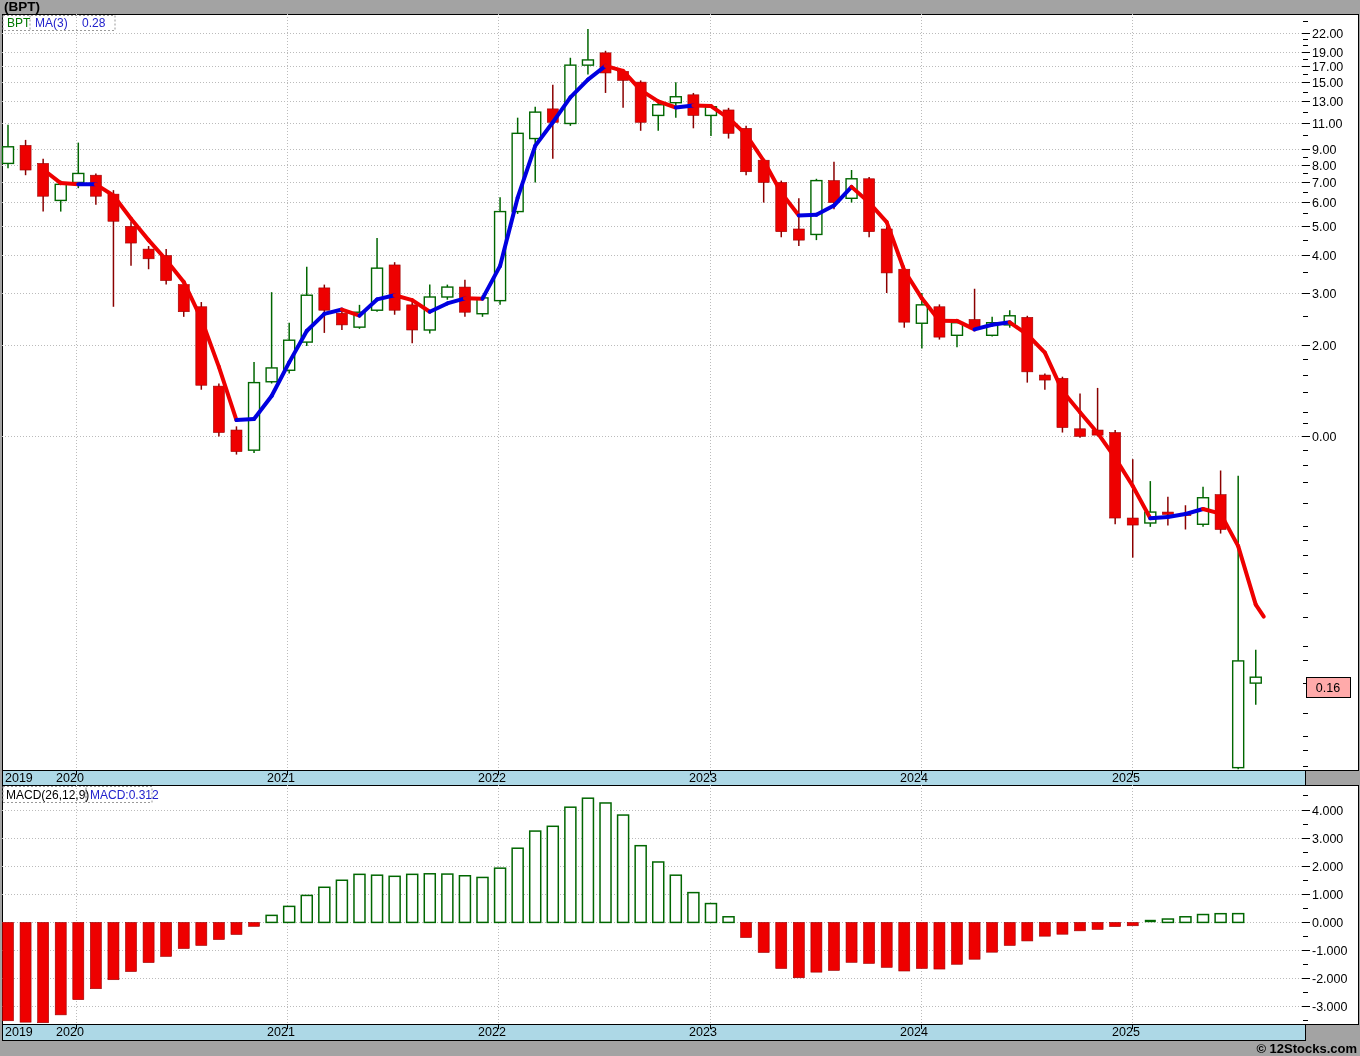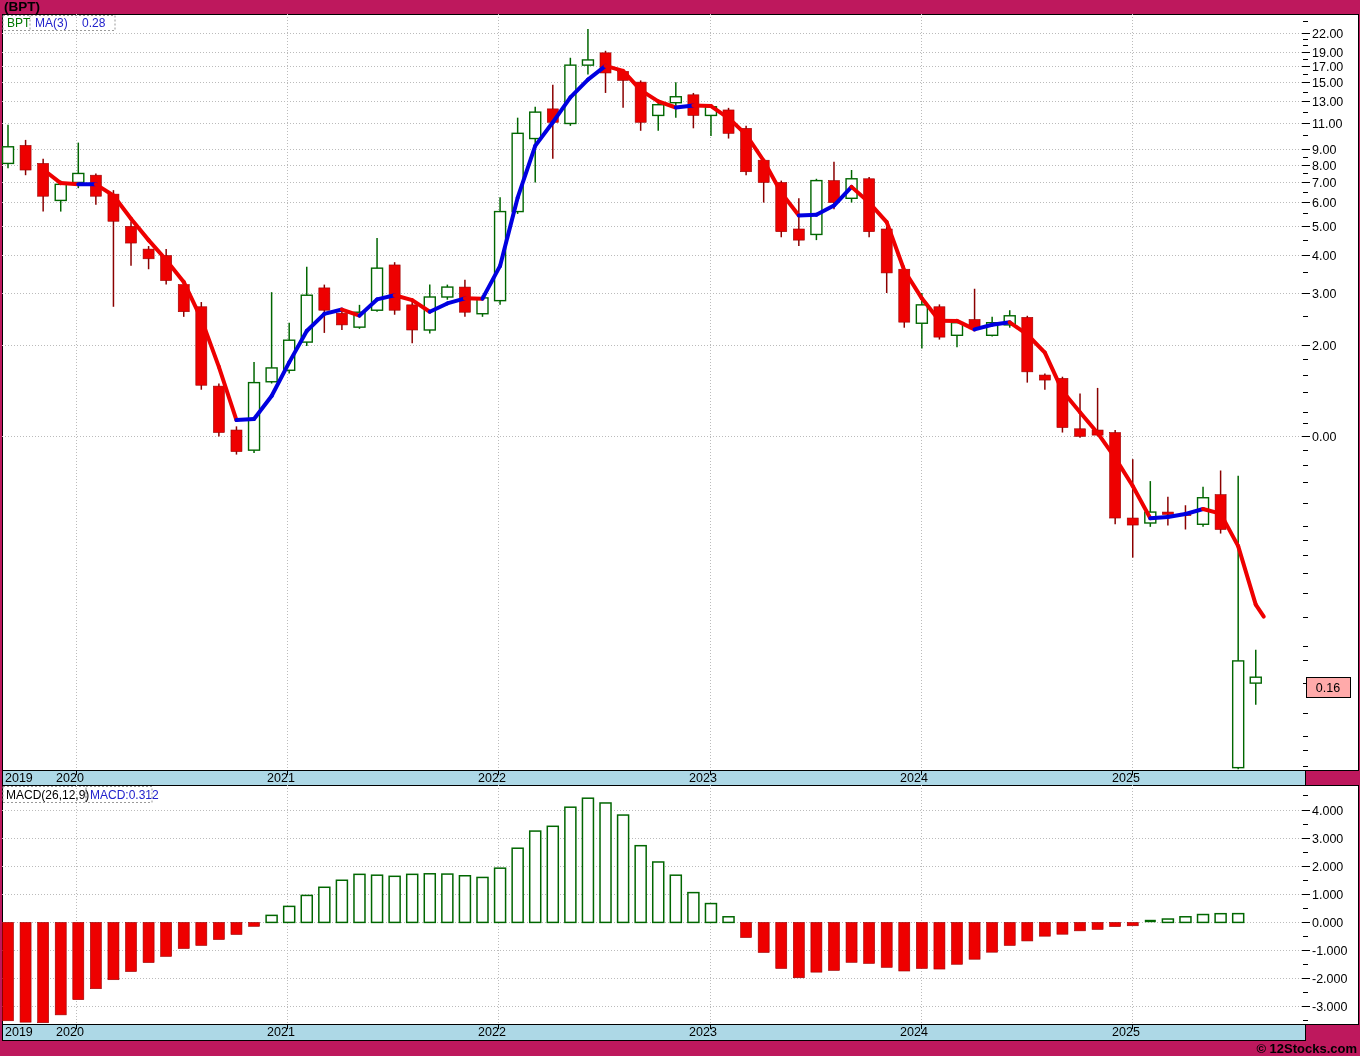--- a/index.html
+++ b/index.html
@@ -1,16 +1,16 @@
 <!DOCTYPE html>
 <html><head>
 <meta charset="utf-8">
 <style>
   html,body{margin:0;padding:0;background:#ffffff;}
-  #stage{position:relative;width:1360px;height:1056px;background:#be185d;overflow:hidden;
+  #stage{position:relative;width:1360px;height:1056px;background:#a3a3a3;overflow:hidden;
          font-family:"Liberation Sans", sans-serif;}
   svg text{font-family:"Liberation Sans", sans-serif;}
 </style>
 </head>
 <body>
 
 <div id="stage">
   <svg id="chart-svg" width="1360" height="1056" viewBox="0 0 1360 1056">
 
     <text x="4" y="11" font-size="13.5" font-weight="bold" fill="#000">(BPT)</text>

